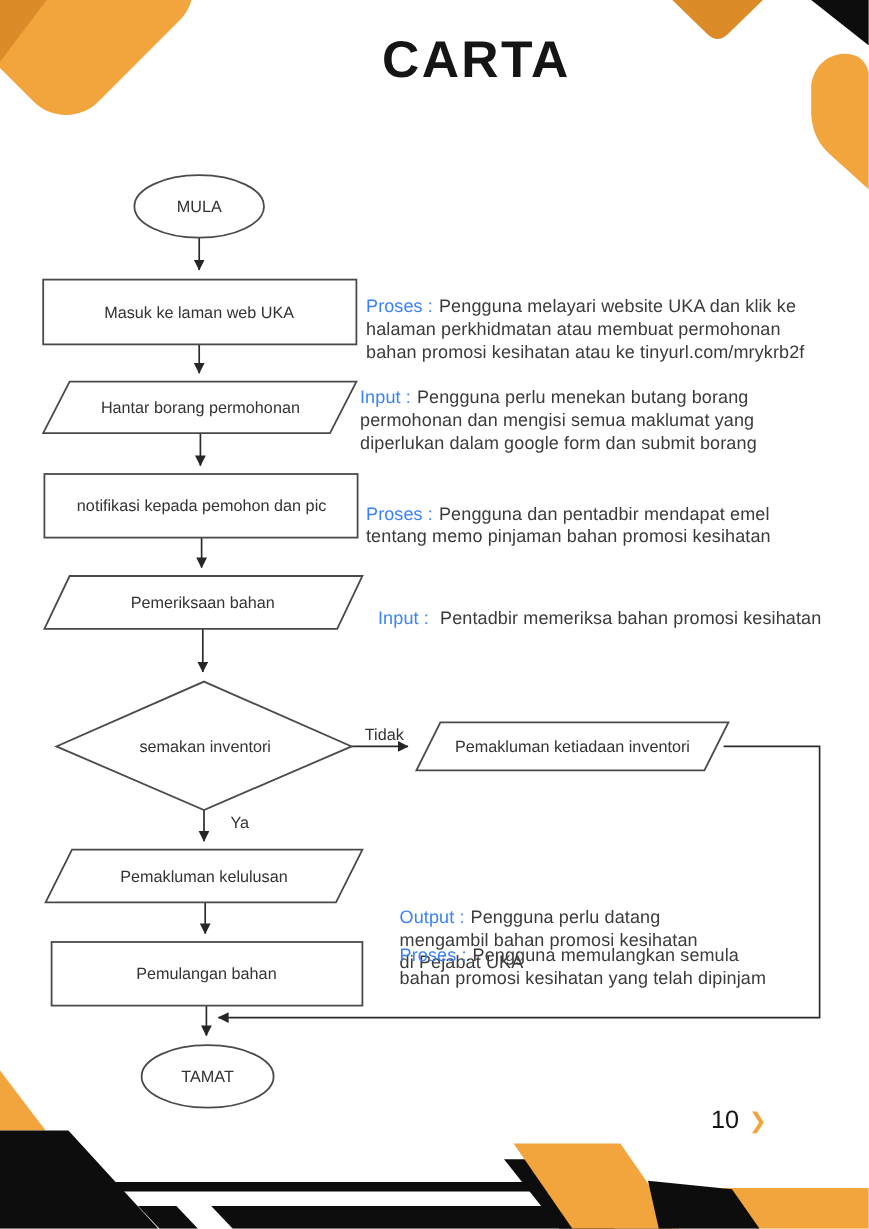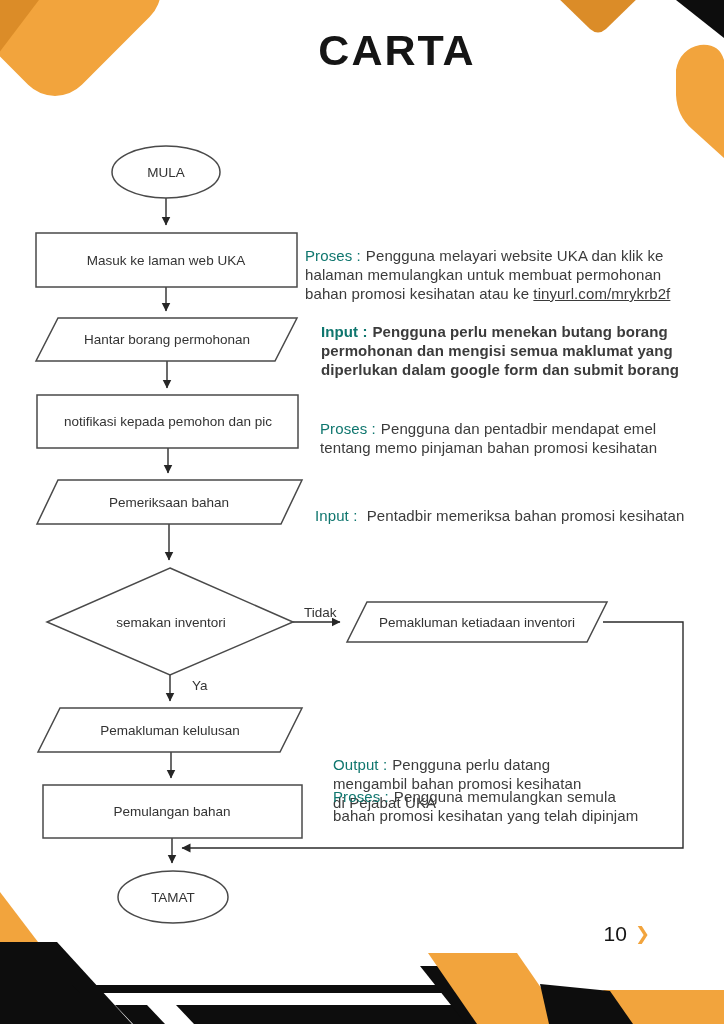--- a/index.html
+++ b/index.html
@@ -9,24 +9,24 @@
   }
   .stage{position:absolute;left:0;top:0;width:724px;height:1024px;display:block;}
   .title{
     position:absolute;left:14px;top:27px;width:724px;text-align:center;
     font-size:43px;line-height:47px;font-weight:700;letter-spacing:2px;color:#151515;margin-left:21px;
   }
   .ann{
     position:absolute;font-size:15px;line-height:19px;font-weight:500;color:#3b3b3b;
     white-space:pre-line;letter-spacing:0.1px;
   }
-  .ann .lab{color:#0f766e;margin-right:5px;}
-  .ann .link{text-decoration:underline;cursor:pointer;}
+  .ann .lab{color:#3b82f6;margin-right:5px;}
+  .ann .link{cursor:pointer;}
   .pagenum{
-    position:absolute;top:922px;right:74px;font-size:21px;font-weight:500;color:#151515;
+    position:absolute;top:922px;right:85px;font-size:21px;font-weight:500;color:#151515;
     display:flex;align-items:center;gap:8px;
   }
   .pagenum .chev{color:#f2a43d;font-size:18px;font-weight:700;}
   svg text{
     font-family:"Liberation Sans","DejaVu Sans",sans-serif;
     font-size:13.5px;fill:#333333;
   }
 </style>
 </head>
 <body>
@@ -102,31 +102,31 @@
     <text x="192" y="690" text-anchor="start">Ya</text>
   </g>
 </svg>
 
 <div class="title">
   <div>CARTA</div>
 </div>
 
 <div class="ann" style="left:305px;top:227px;">
   <span class="lab">Proses :</span><span>Pengguna melayari website UKA dan klik ke
-halaman memulangkan untuk membuat permohonan
+halaman perkhidmatan atau membuat permohonan
 bahan promosi kesihatan atau ke </span><span class="link">tinyurl.com/mrykrb2f</span>
 </div>
 
-<div class="ann" style="left:321px;top:303px;font-weight:bold;">
+<div class="ann" style="left:300px;top:303px;">
   <span class="lab">Input :</span><span>Pengguna perlu menekan butang borang
 permohonan dan mengisi semua maklumat yang
 diperlukan dalam google form dan submit borang</span>
 </div>
 
-<div class="ann" style="left:320px;top:400px;">
+<div class="ann" style="left:305px;top:400px;">
   <span class="lab">Proses :</span><span>Pengguna dan pentadbir mendapat emel
 tentang memo pinjaman bahan promosi kesihatan</span>
 </div>
 
 <div class="ann" style="left:315px;top:487px;">
   <span class="lab">Input :</span><span> Pentadbir memeriksa bahan promosi kesihatan</span>
 </div>
 
 <div class="ann" style="left:333px;top:736px;">
   <span class="lab">Output :</span><span>Pengguna perlu datang

